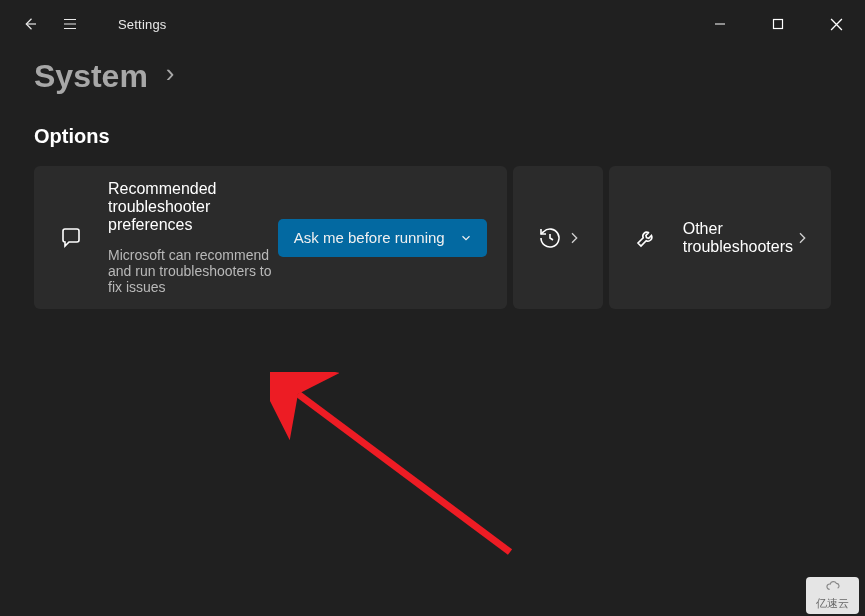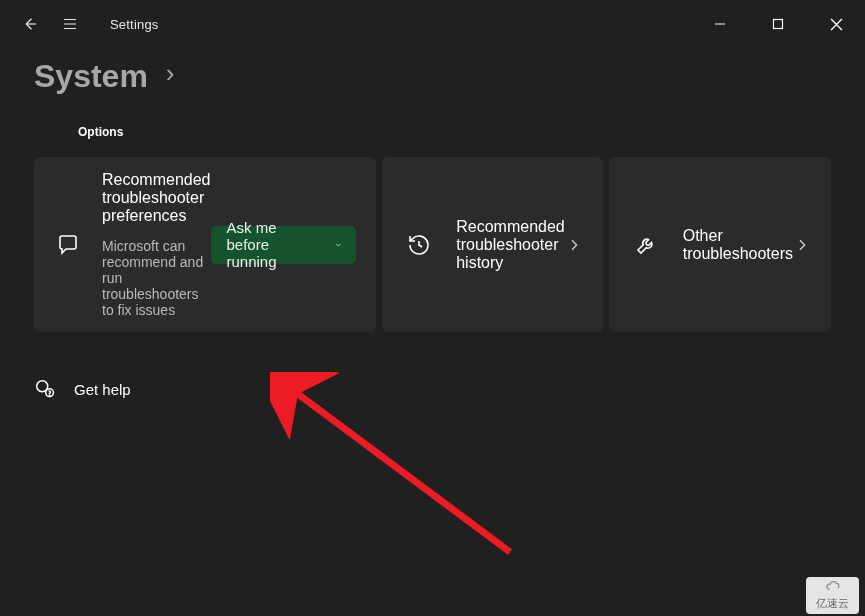--- a/index.html
+++ b/index.html
@@ -14,59 +14,59 @@
     .titlebar {
       height: 48px;
       display: flex; align-items: center;
       padding: 0 0 0 10px;
     }
     .tb-btn {
       width: 40px; height: 48px;
       display: flex; align-items: center; justify-content: center;
       color: #e8e8e8;
     }
-    .tb-title { font-size: 13px; color: #e8e8e8; margin-left: 20px; letter-spacing: .2px;}
+    .tb-title { font-size: 13px; color: #e8e8e8; margin-left: 28px; letter-spacing: .2px;}
     .win-controls {
       margin-left: auto; display: flex;
     }
     .win-btn {
       width: 58px; height: 48px;
       display: flex; align-items: center; justify-content: center;
       color: #ffffff;
     }
     .content { padding: 4px 34px 0 34px; }
     .breadcrumb {
       display: flex; align-items: flex-start; gap: 18px;
       margin-top: 6px;
     }
     .bc-parent { font-size: 32px; font-weight: 600; color: #a7a7a7; }
     .bc-sep { font-size: 26px; color: #a7a7a7; }
     .bc-current { font-size: 32px; font-weight: 600; color: #ffffff; }
     .section-label {
-      font-size: 12px; font-weight: 600; margin-top: 30px; margin-left: 44px;
+      font-size: 20px; font-weight: 600; margin-top: 30px;
     }
     .cards { margin-top: 18px; display: flex; flex-direction: row; gap: 6px; }
     .card {
       background: #2b2b2b;
       border-radius: 6px;
       display: flex; align-items: center;
       padding: 14px 20px 14px 22px;
       min-height: 62px;
     }
     .card.tall { min-height: 70px; }
     .ic-box {
       width: 30px;
       display: flex; align-items: center; justify-content: center;
       color: #ffffff;
     }
     .card-text { margin-left: 22px; flex: 1; }
     .card-title { font-size: 16px; color: #ffffff; }
     .card-sub { font-size: 14px; color: #b9b9b9; margin-top: 13px; }
     .dropdown {
-      background: #14532d;
+      background: #0369a1;
       border-radius: 5px;
       height: 38px; padding: 0 14px 0 16px;
       display: flex; align-items: center; gap: 14px;
       font-size: 15px; color: #f0f0f0;
     }
     .chev-r { width: 18px; display: flex; align-items: center; justify-content: center; color: #d0d0d0; }
     .help-row { display: flex; align-items: center; gap: 18px; margin-top: 46px; padding-left: 0; }
     .help-link { font-size: 15px; color: #ffffff; }
     .arrow-annot {
       position: absolute; left: 270px; top: 372px; pointer-events: none;
@@ -143,23 +143,20 @@
     </div>
 
     <div class="card">
       <div class="ic-box">
         <svg width="24" height="24" viewBox="0 0 24 24" fill="none" stroke="currentColor" stroke-width="1.6">
             <path d="M3 12a9 9 0 1 0 2.6-6.3L3 8"></path>
             <path d="M3 3v5h5"></path>
             <path d="M12 8v4l3 2"></path>
           </svg>
       </div>
-      <div class="card-text">
-        <div class="card-title">Recommended troubleshooter history</div>
-      </div>
       <div class="chev-r">
         <svg width="16" height="16" viewBox="0 0 24 24" fill="none" stroke="currentColor" stroke-width="2">
             <path d="M9 5l7 7-7 7"></path>
           </svg>
       </div>
     </div>
 
     <div class="card tall">
       <div class="ic-box">
         <svg width="24" height="24" viewBox="0 0 24 24" fill="none" stroke="currentColor" stroke-width="1.6">
@@ -171,31 +168,20 @@
       </div>
       <div class="chev-r">
         <svg width="16" height="16" viewBox="0 0 24 24" fill="none" stroke="currentColor" stroke-width="2">
             <path d="M9 5l7 7-7 7"></path>
           </svg>
       </div>
     </div>
 
   </div>
 
-  <div class="help-row">
-    <div>
-      <svg width="22" height="22" viewBox="0 0 24 24" fill="none" stroke="currentColor" stroke-width="1.6">
-          <circle cx="9" cy="9" r="6"></circle>
-          <circle cx="17" cy="16" r="4.2"></circle>
-          <path d="M16 14.5a1.3 1.3 0 0 1 2 1c0 1-1.5 1-1.5 2"></path>
-          <circle cx="17" cy="18.8" r=".4" fill="currentColor"></circle>
-        </svg>
-    </div>
-    <span class="help-link">Get help</span>
-  </div>
 </div>
 
 <svg class="arrow-annot" width="280" height="200" viewBox="0 0 280 200">
   <defs>
     <marker id="ah" markerWidth="12" markerHeight="12" refX="3" refY="6" orient="auto">
       <path d="M0,0 L12,6 L0,12 L3,6 Z" fill="#ed1c24"></path>
     </marker>
   </defs>
   <line x1="240" y1="180" x2="28" y2="22" stroke="#ed1c24" stroke-width="7" marker-end="url(#ah)"></line>
 </svg>

